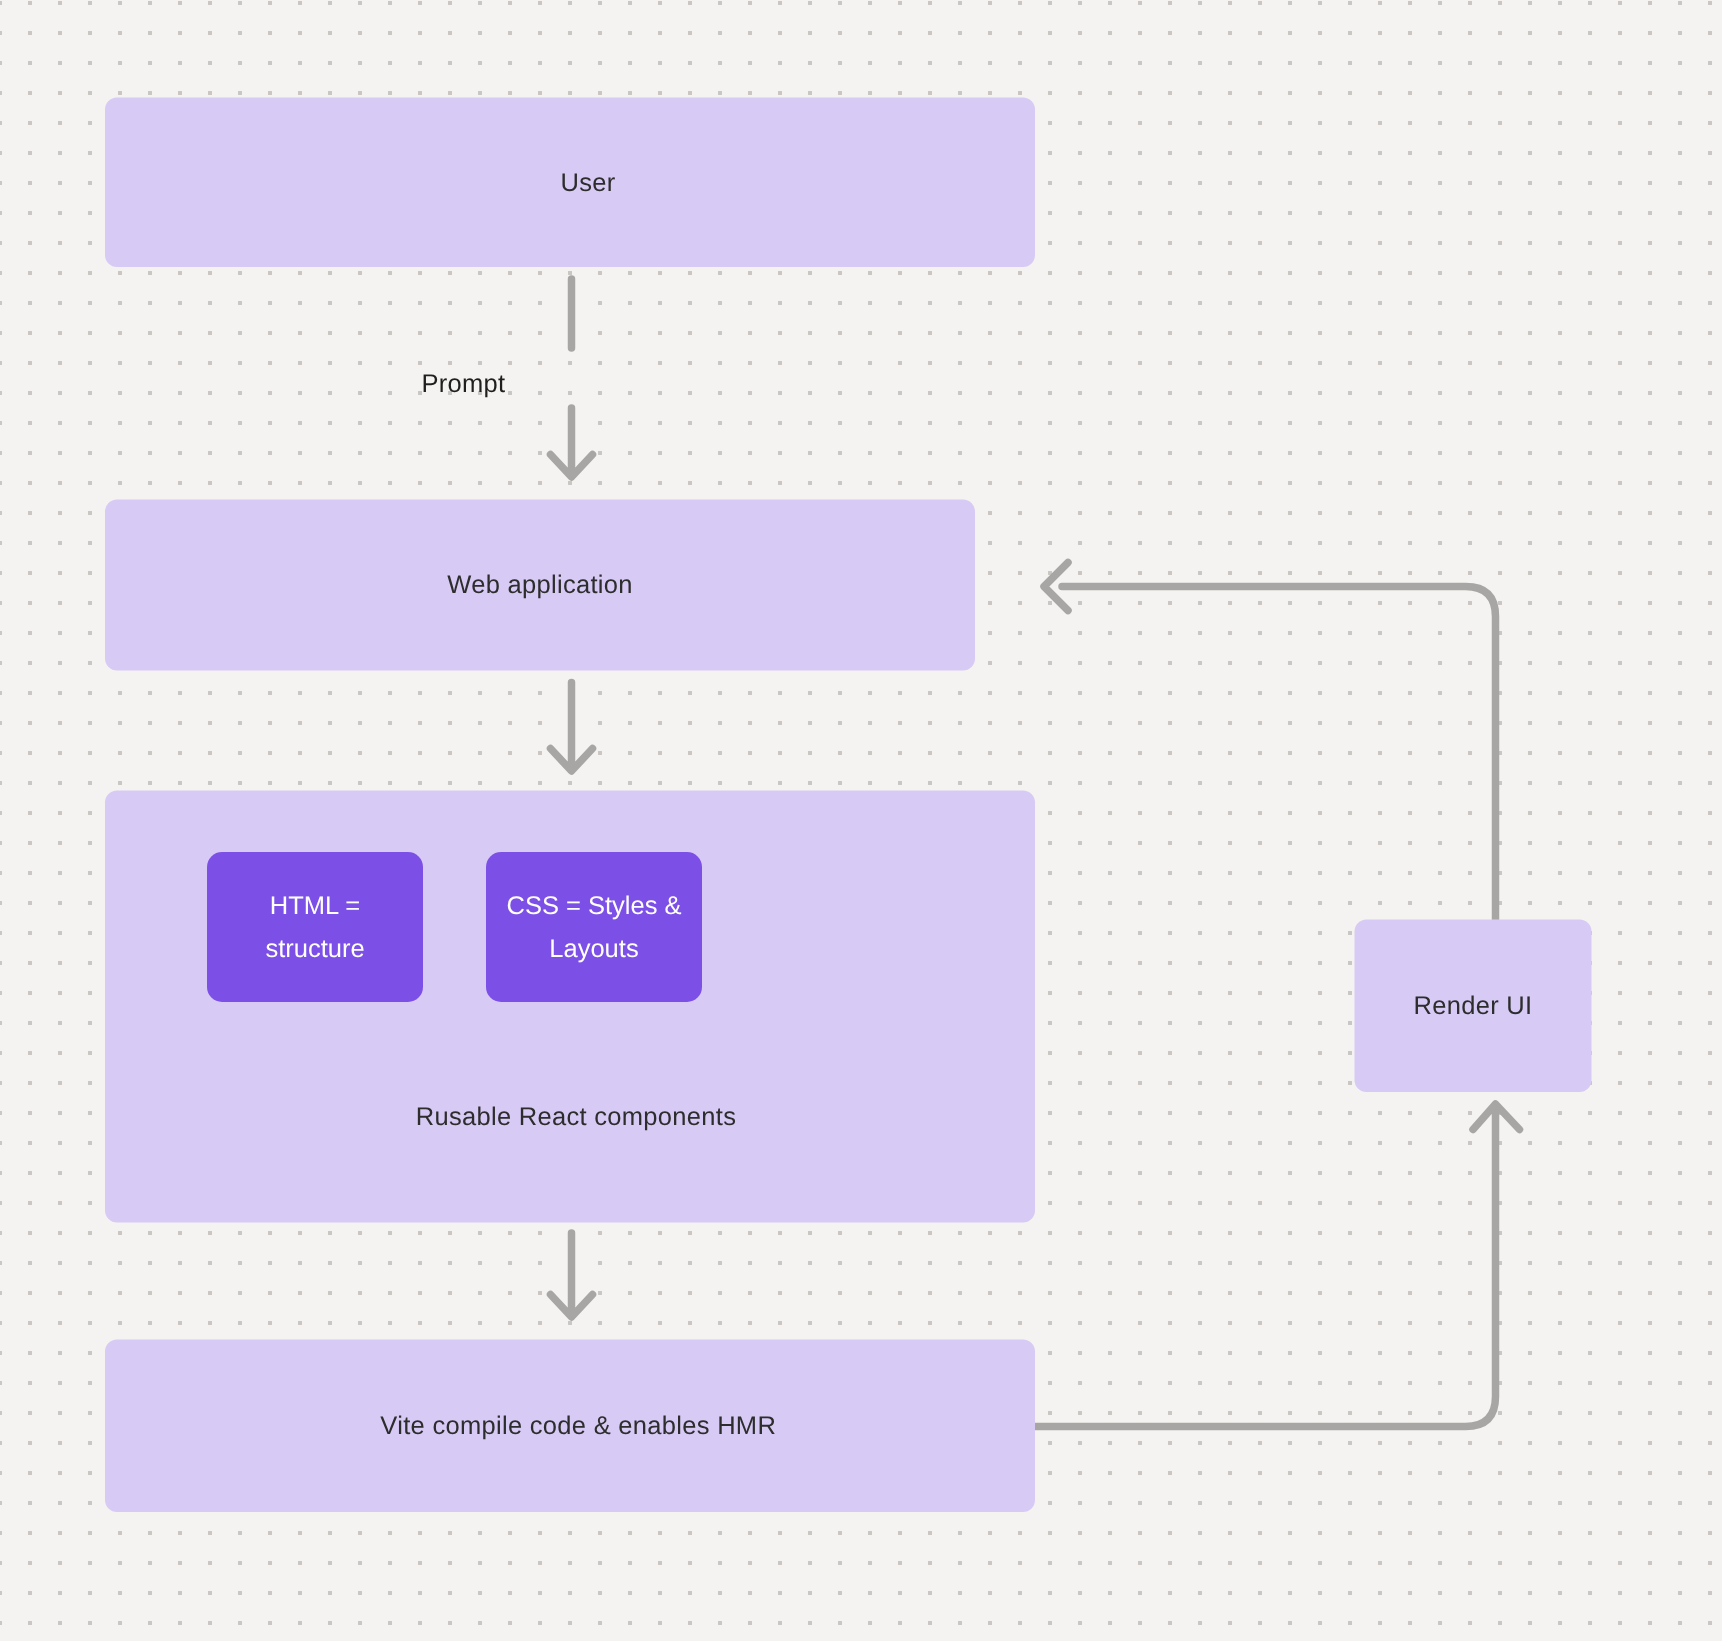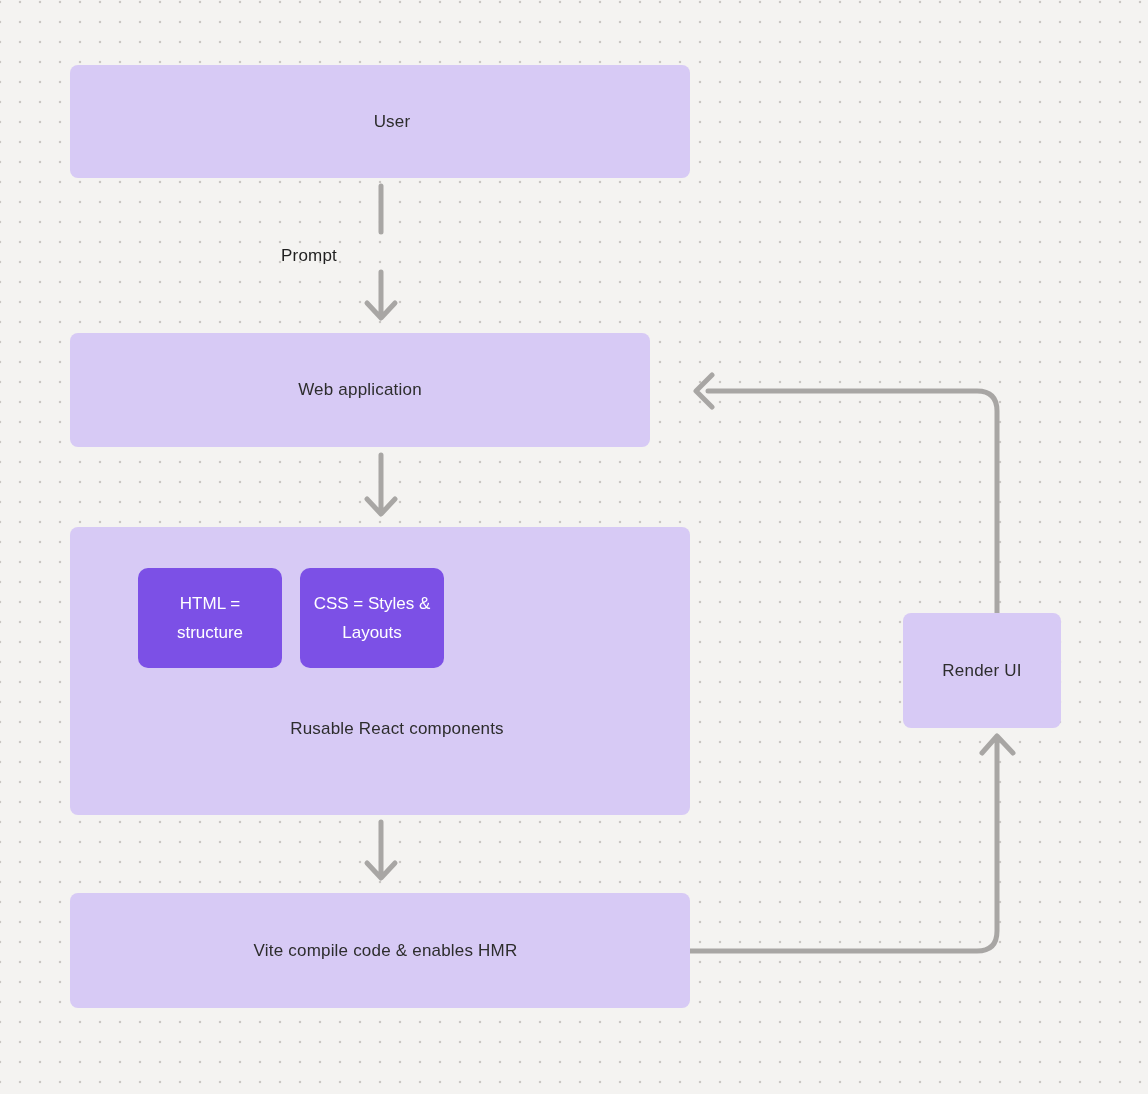--- a/index.html
+++ b/index.html
@@ -63,21 +63,21 @@
     background: #d7caf5;
     border-radius: 8px;
     box-sizing: border-box;
   }
   .group-row {
     position: absolute;
     left: 68px;
     top: 41px;
     width: 404px;
     display: flex;
-    gap: 18px;
+    gap: 42px;
   }
   .node.dark {
     position: relative;
     width: 144px;
     height: 100px;
     background: #7c50e6;
     border-radius: 10px;
     color: #ffffff;
     font-size: 17px;
     line-height: 29px;
@@ -88,21 +88,21 @@
     left: 0;
     top: 719px;
     width: 620px;
     transform: translateX(70px);
     text-align: center;
     color: #2d2d2d;
     font-size: 17px;
     letter-spacing: 0.2px;
   }
   
-  .group-label { left: 17px; transform: none; margin-left: 70px; }
+  .group-label { left: 4px; transform: none; margin-left: 70px; margin-top: 16px; }
 
   .edge-label {
     position: absolute;
     left: 281px;
     top: 246px;
     width: 200px;
     text-align: left;
     color: #1f1f1f;
     font-size: 17px;
     letter-spacing: 0.2px;

